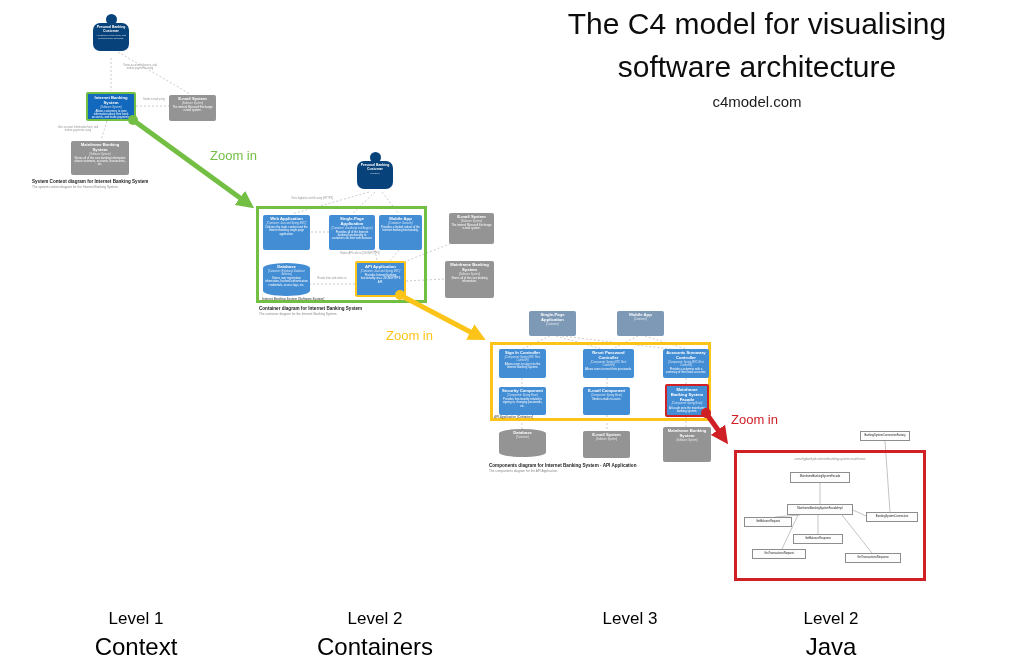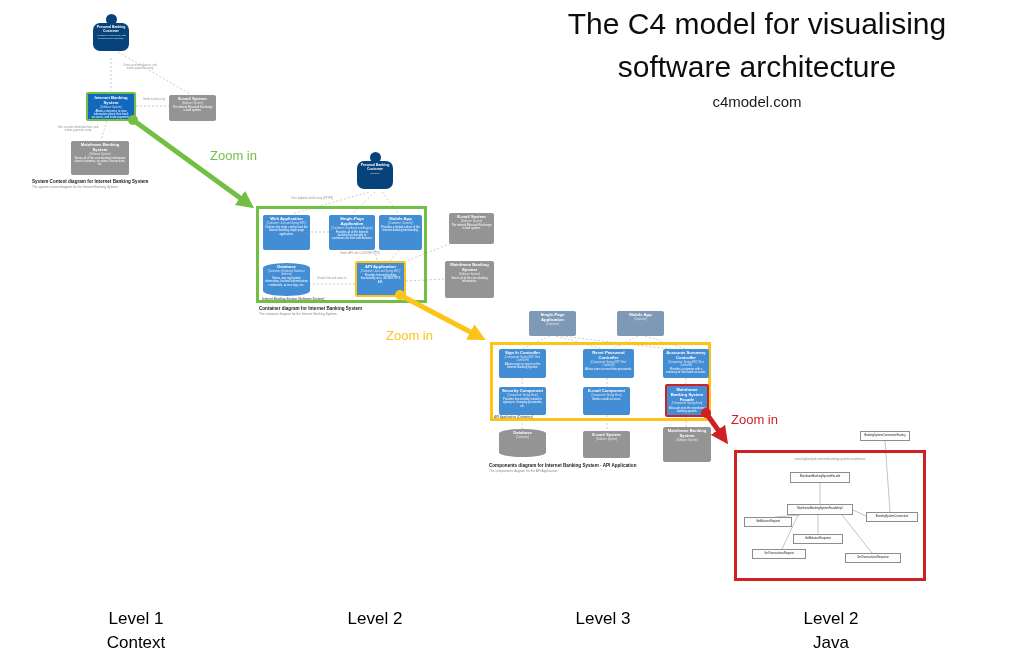--- a/index.html
+++ b/index.html
@@ -36,21 +36,21 @@
   .uml{position:absolute;z-index:2;background:#fdfdfd;border:1px solid #8d8d8d;font-size:2.7px;color:#222;text-align:center;padding-top:1.5px;overflow:hidden}
   .title-block{position:absolute;left:480px;top:2px;width:554px;text-align:center;z-index:4}
   .title-line{font-size:30px;line-height:43px;color:#0d0d0d}
   .title-site{font-size:15px;margin-top:5px;color:#1c1c1c}
   .zoom-label{position:absolute;z-index:4;font-size:13px}
   .zl-green{color:#72bf44}
   .zl-yellow{color:#fcc419}
   .zl-red{color:#cf2026}
   .flabel{position:absolute;top:606px;transform:translateX(-50%);text-align:center;z-index:4;color:#000}
   .fl-level{font-size:17px;line-height:1.5}
-  .fl-name{font-size:17px;line-height:1.25}
+  .fl-name{font-size:24px;line-height:1.25}
 </style>
 </head>
 <body>
 
 <div class="canvas">
 
   <svg class="layer" width="1024" height="669">
     <g stroke="#b5b5b5" stroke-width="0.7" stroke-dasharray="2 2">
       <line x1="111" y1="58" x2="111" y2="91"></line>
       <line x1="118" y1="52" x2="190" y2="94"></line>
@@ -300,22 +300,23 @@
     <div class="title-line">software architecture</div>
     <div class="title-site">c4model.com</div>
   </div>
 
   <div class="flabel" style="left:136px">
     <div class="fl-level">Level 1</div>
     <div class="fl-name">Context</div>
   </div>
   <div class="flabel" style="left:375px">
     <div class="fl-level">Level 2</div>
-  </div>
-  <div class="flabel" style="left:603px">
+    <div class="fl-name">Containers</div>
+  </div>
+  <div class="flabel" style="left:630px">
     <div class="fl-level">Level 3</div>
   </div>
   <div class="flabel" style="left:831px">
     <div class="fl-level">Level 2</div>
     <div class="fl-name">Java</div>
   </div>
 
 </div>
 
 </body></html>

